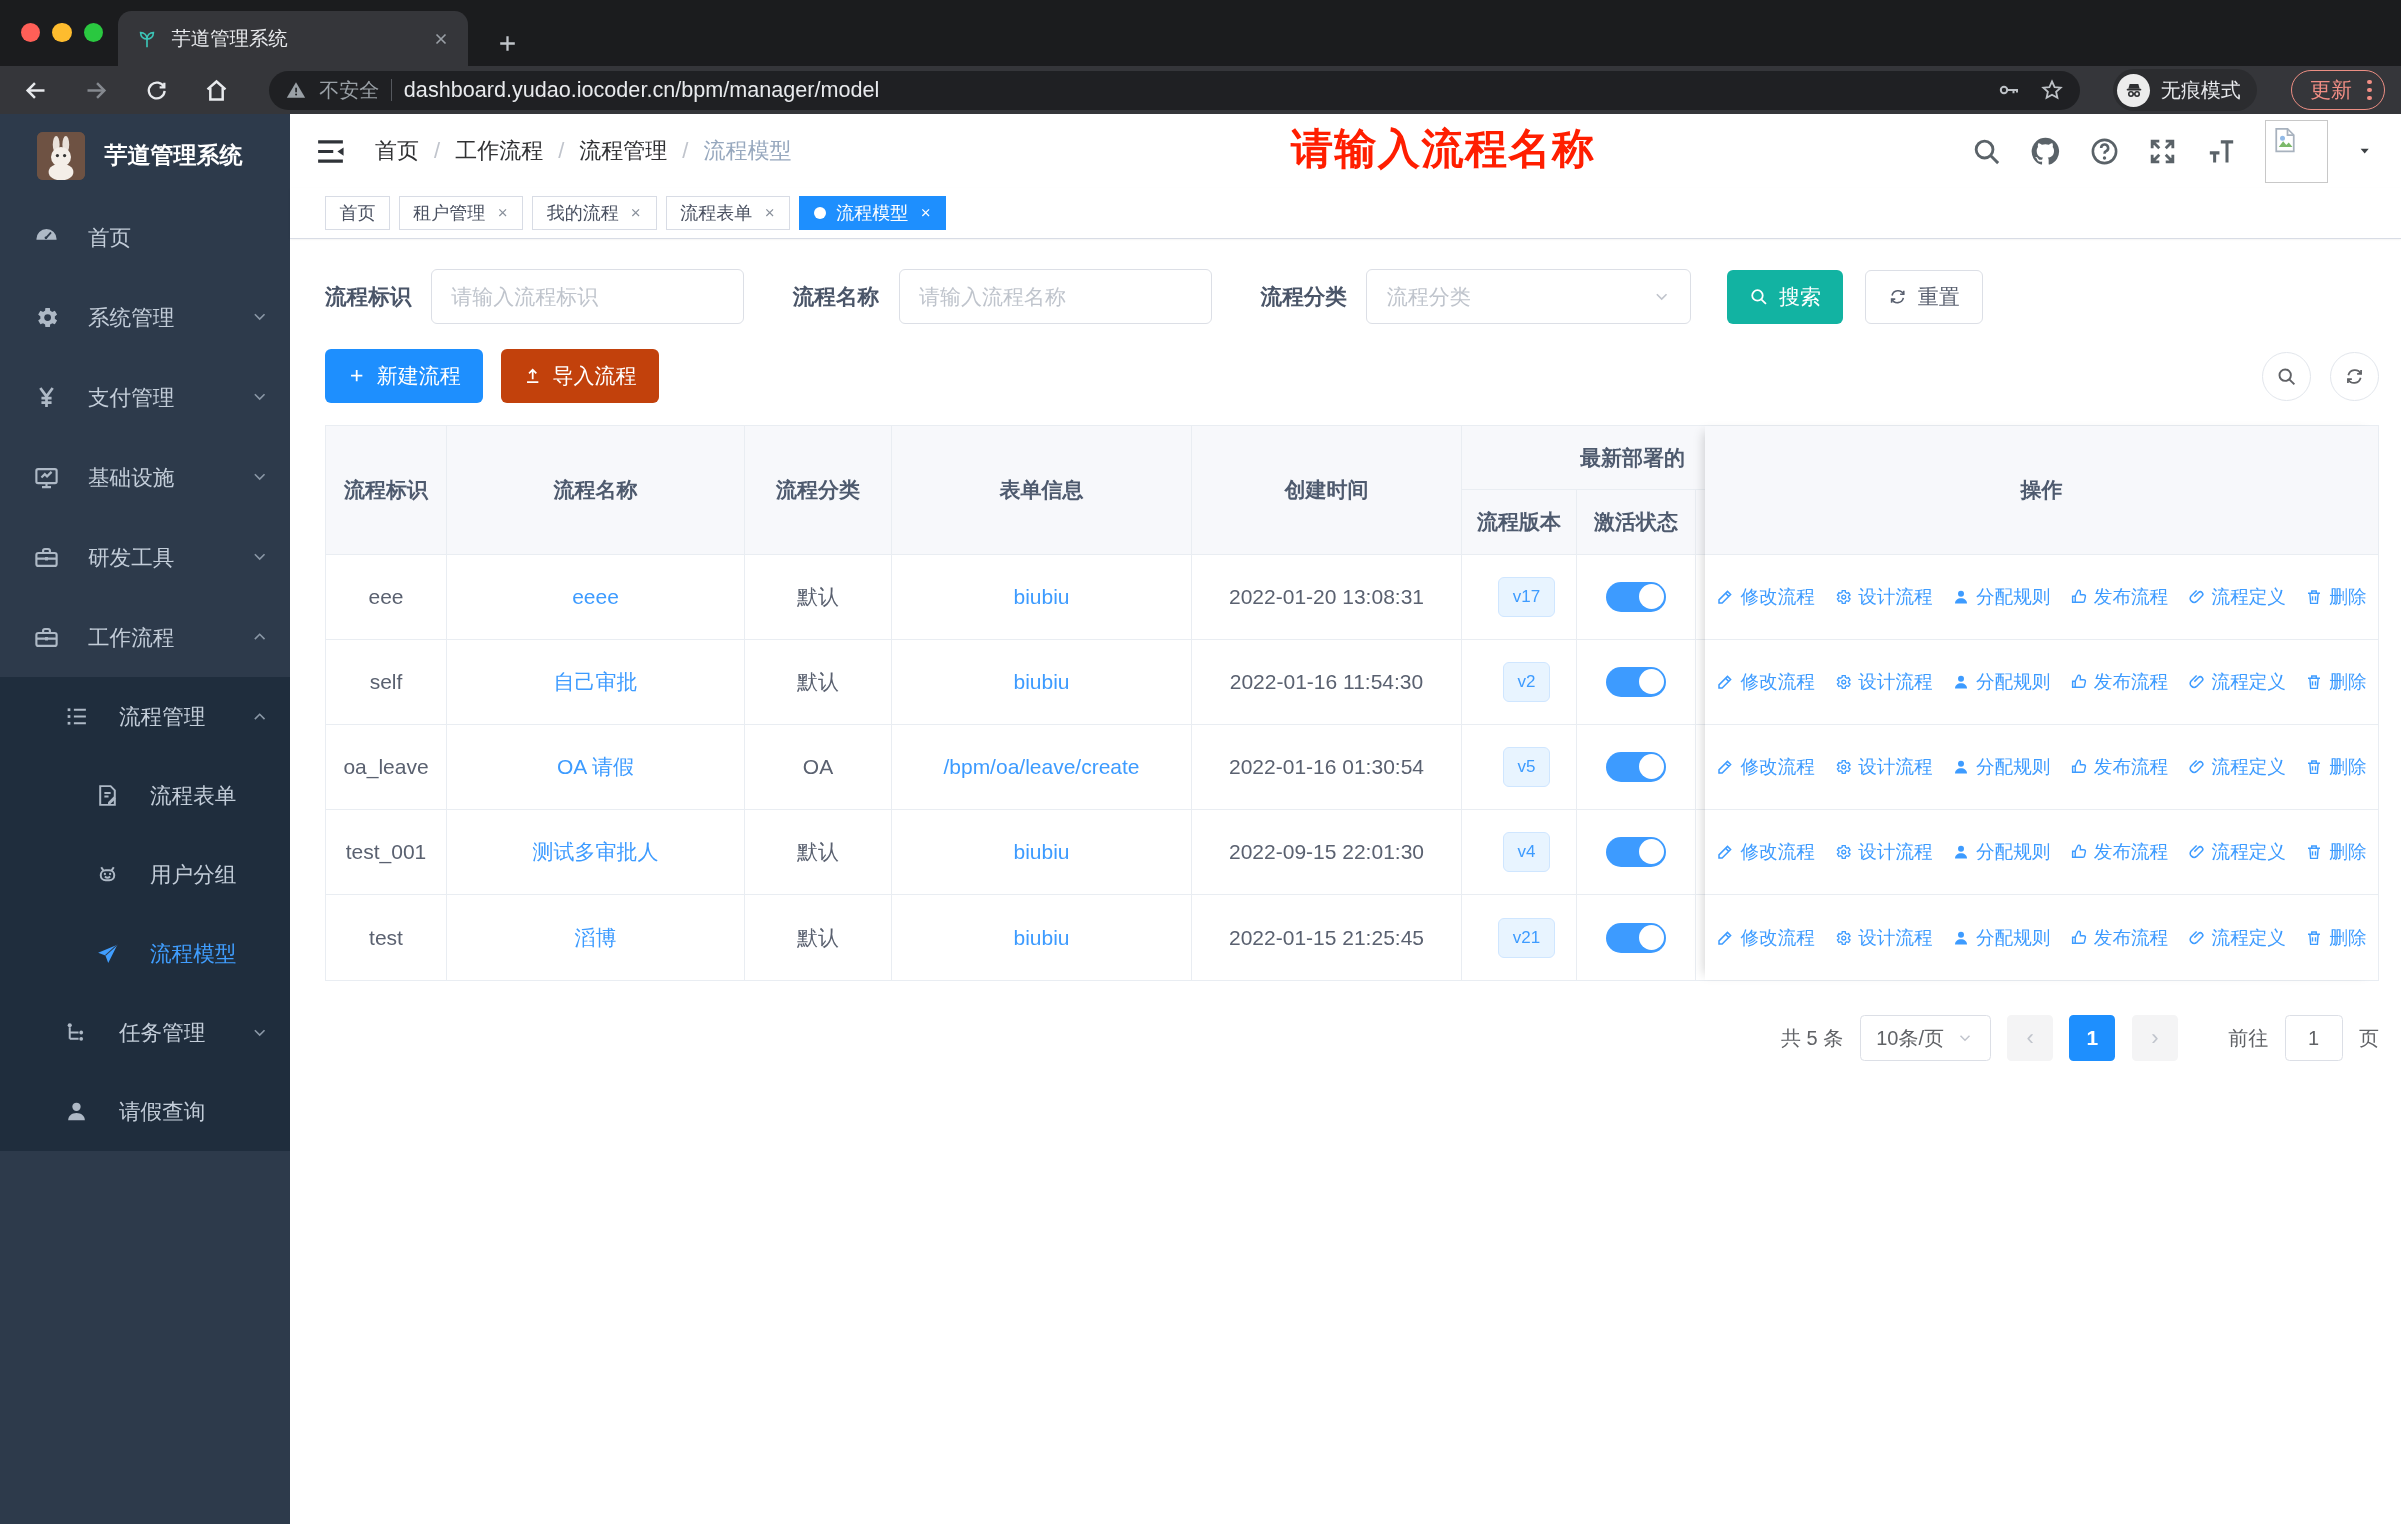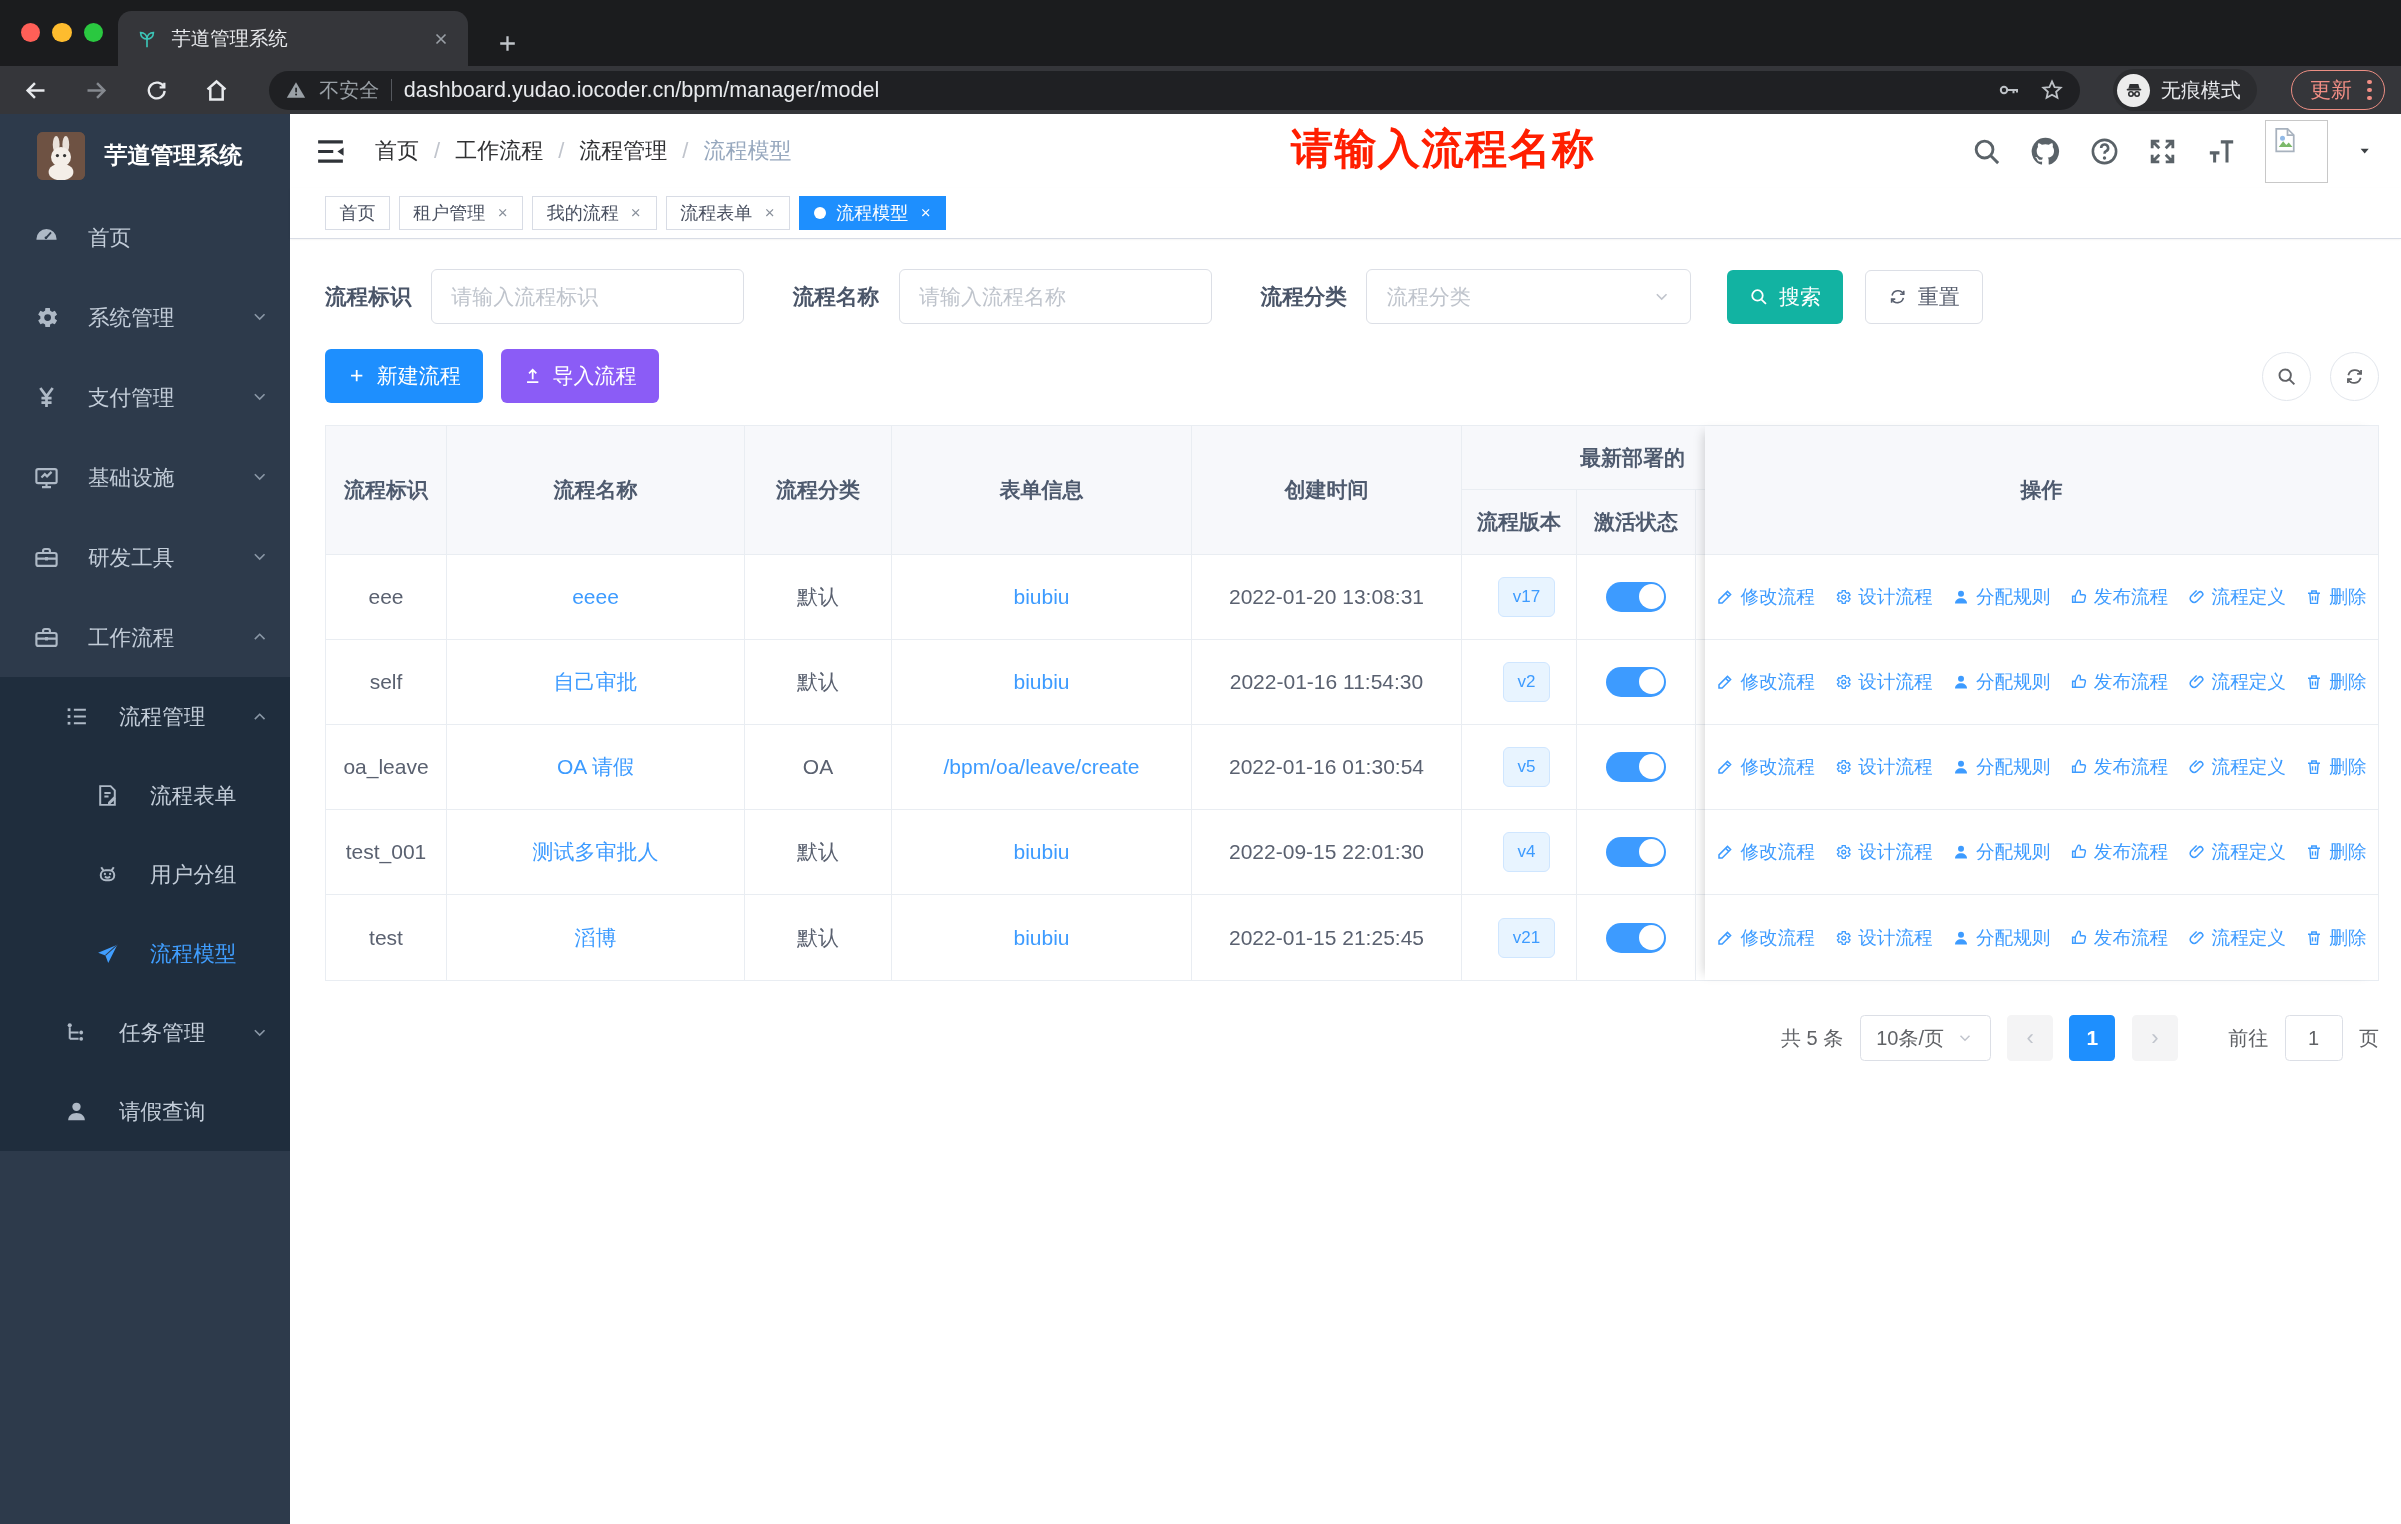--- a/index.html
+++ b/index.html
@@ -91,21 +91,21 @@
     display:flex; align-items:center; justify-content:space-between; color:#bfc4cc; font-size:21px;
     background:#fff; cursor:pointer; }
   .f-select .chev { color:#c0c4cc; }
   .btn { display:inline-flex; align-items:center; gap:10.4px; height:54px; border-radius:6px;
     font-size:21px; padding:0 22px; cursor:pointer; border:none; white-space:nowrap;
     font-family:"Liberation Sans","DejaVu Sans",sans-serif; }
   .btn-search { background:#12b3a2; color:#fff; margin-left:36px; }
   .btn-reset { background:#fff; color:#5a6170; border:1.5px solid #dcdfe6; margin-left:22px; }
   .btnrow { margin-top:25px; display:flex; align-items:center; }
   .btn-create { background:#1e8ffe; color:#fff; }
-  .btn-import { background:#8b5cf6; color:#fff; margin-left:18px; }
+  .btn-import { background:#c2410c; color:#fff; margin-left:18px; }
   .circle-btn { width:49px; height:49px; border-radius:50%; border:1.5px solid #e2e6ec; background:#fff;
     color:#606266; display:flex; align-items:center; justify-content:center; cursor:pointer; }
   .btnrow .spacer { flex:1; }
   .circle-btn + .circle-btn { margin-left:19.4px; }
 
   
   .table { margin-top:22px; position:relative; border:0.7px solid #e9edf2; }
   .thead { display:flex; background:#f7f8fb; height:129px; font-weight:bold; color:#4e5a6e; font-size:21px; }
   .th { display:flex; align-items:center; justify-content:center; border-right:0.7px solid #e9edf2;
     border-bottom:0.7px solid #e9edf2; flex-shrink:0; }

